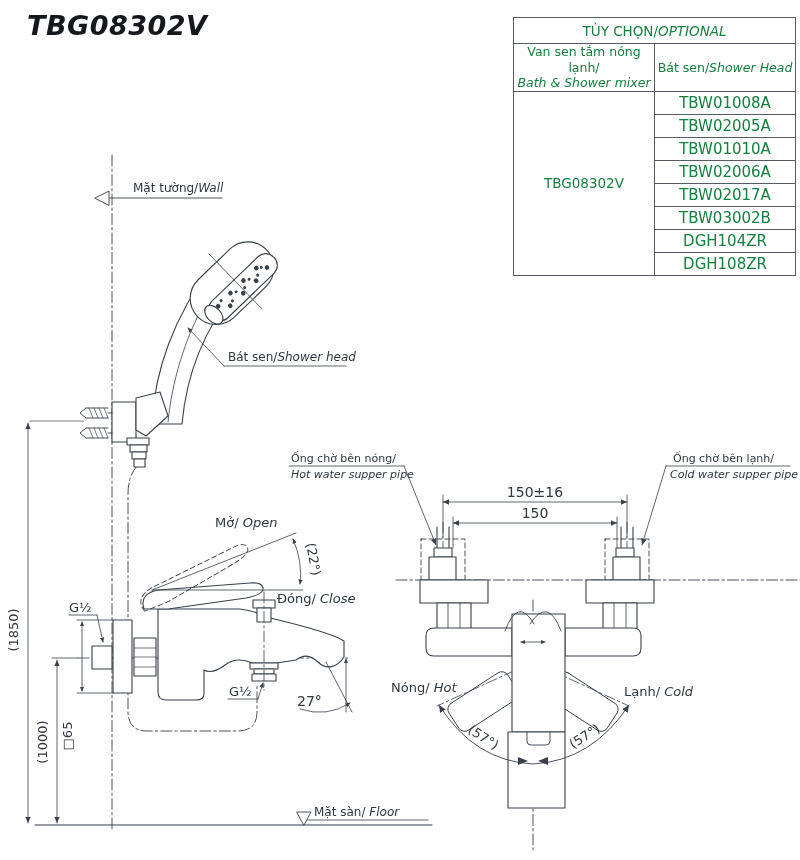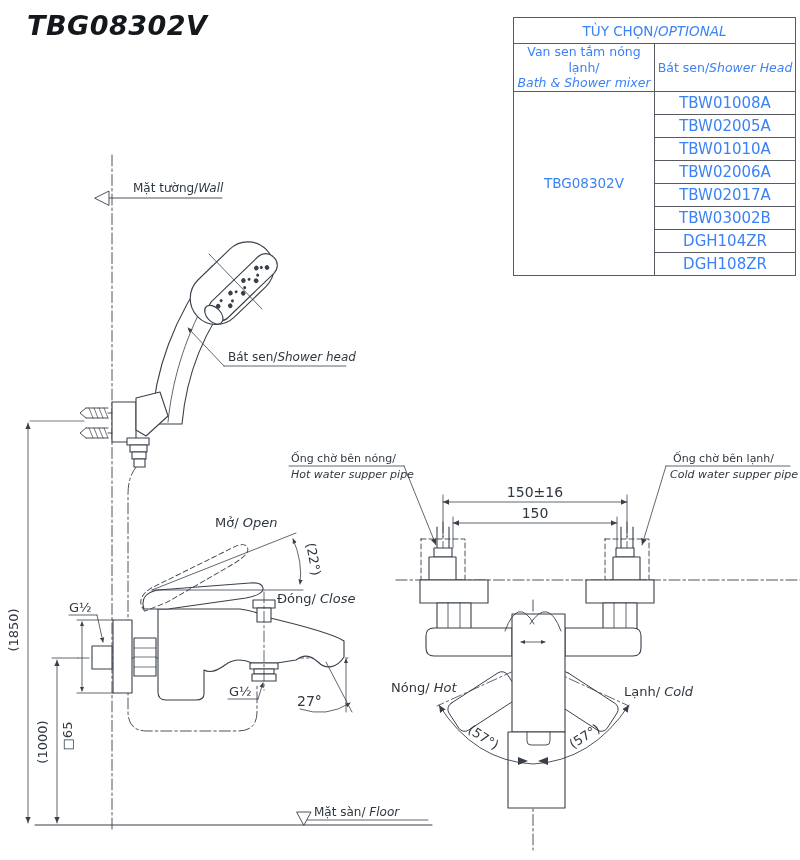--- a/index.html
+++ b/index.html
@@ -7,21 +7,21 @@
     width:800px;height:860px;position:relative;background:#ffffff;
     font-family:"DejaVu Sans",sans-serif;color:#2f3740;overflow:hidden;
   }
   .title{
     position:absolute;left:27px;top:10px;
     font-size:27px;font-weight:bold;font-style:italic;
     color:#14171c;letter-spacing:.5px;
   }
   table.opt{
     position:absolute;left:513px;top:17px;width:283px;
-    border-collapse:collapse;table-layout:fixed;color:#3b82f6;background:#fff;
+    border-collapse:collapse;table-layout:fixed;color:#15803d;background:#fff;
   }
   table.opt th,table.opt td{
     border:1px solid #565b63;font-weight:normal;text-align:center;
     padding:0;vertical-align:middle;
   }
   .hdr{height:25px;font-size:13.5px;}
   .colhdr{height:37px;font-size:12.5px;line-height:1.25;}
   .code{height:22px;font-size:15px;}
   .mix{font-size:13.5px;}
   .it{font-style:italic;}

